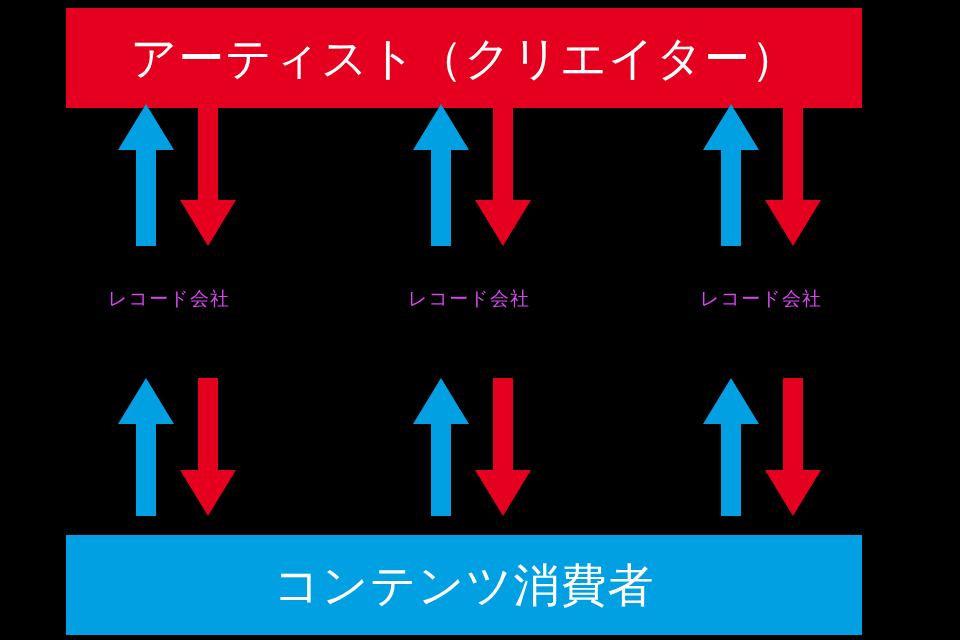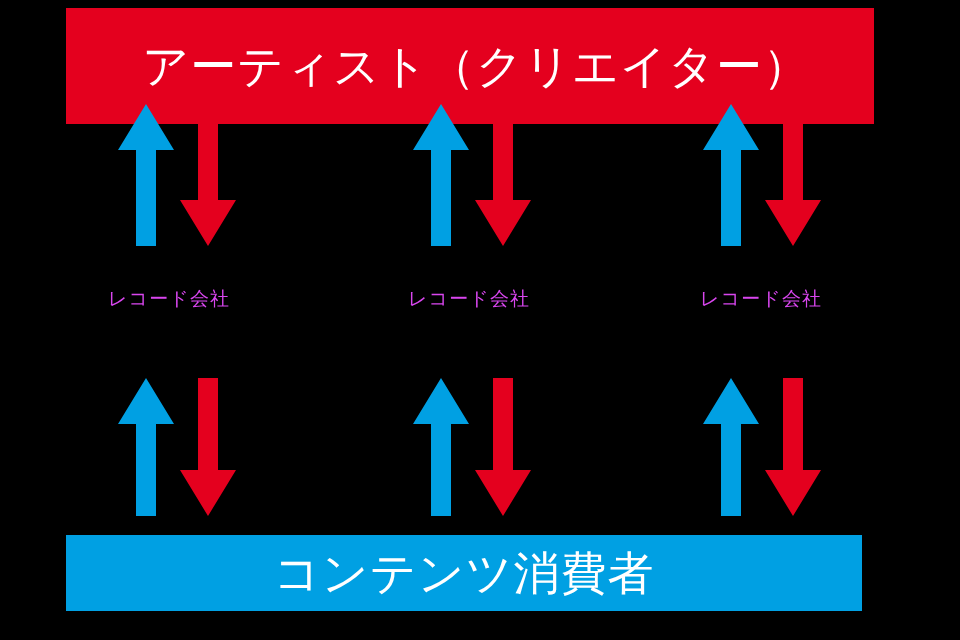--- a/index.html
+++ b/index.html
@@ -29,28 +29,27 @@
     display: flex;
     align-items: center;
     justify-content: center;
     color: #ffffff;
     letter-spacing: 0.02em;
     white-space: nowrap;
     user-select: none;
   }
   .banner-top {
     top: 8px;
-    height: 116px;
+    height: 100px;
     background: #e4001e;
     font-size: 46px;
-    padding-left: 12px;
   }
   .banner-bottom {
     top: 535px;
-    height: 76px;
+    height: 100px;
     background: #00a0e3;
     font-size: 46px;
   }
   .banner-label {
     line-height: 1;
     display: block;
   }
 
   
   .arrow-pair {

